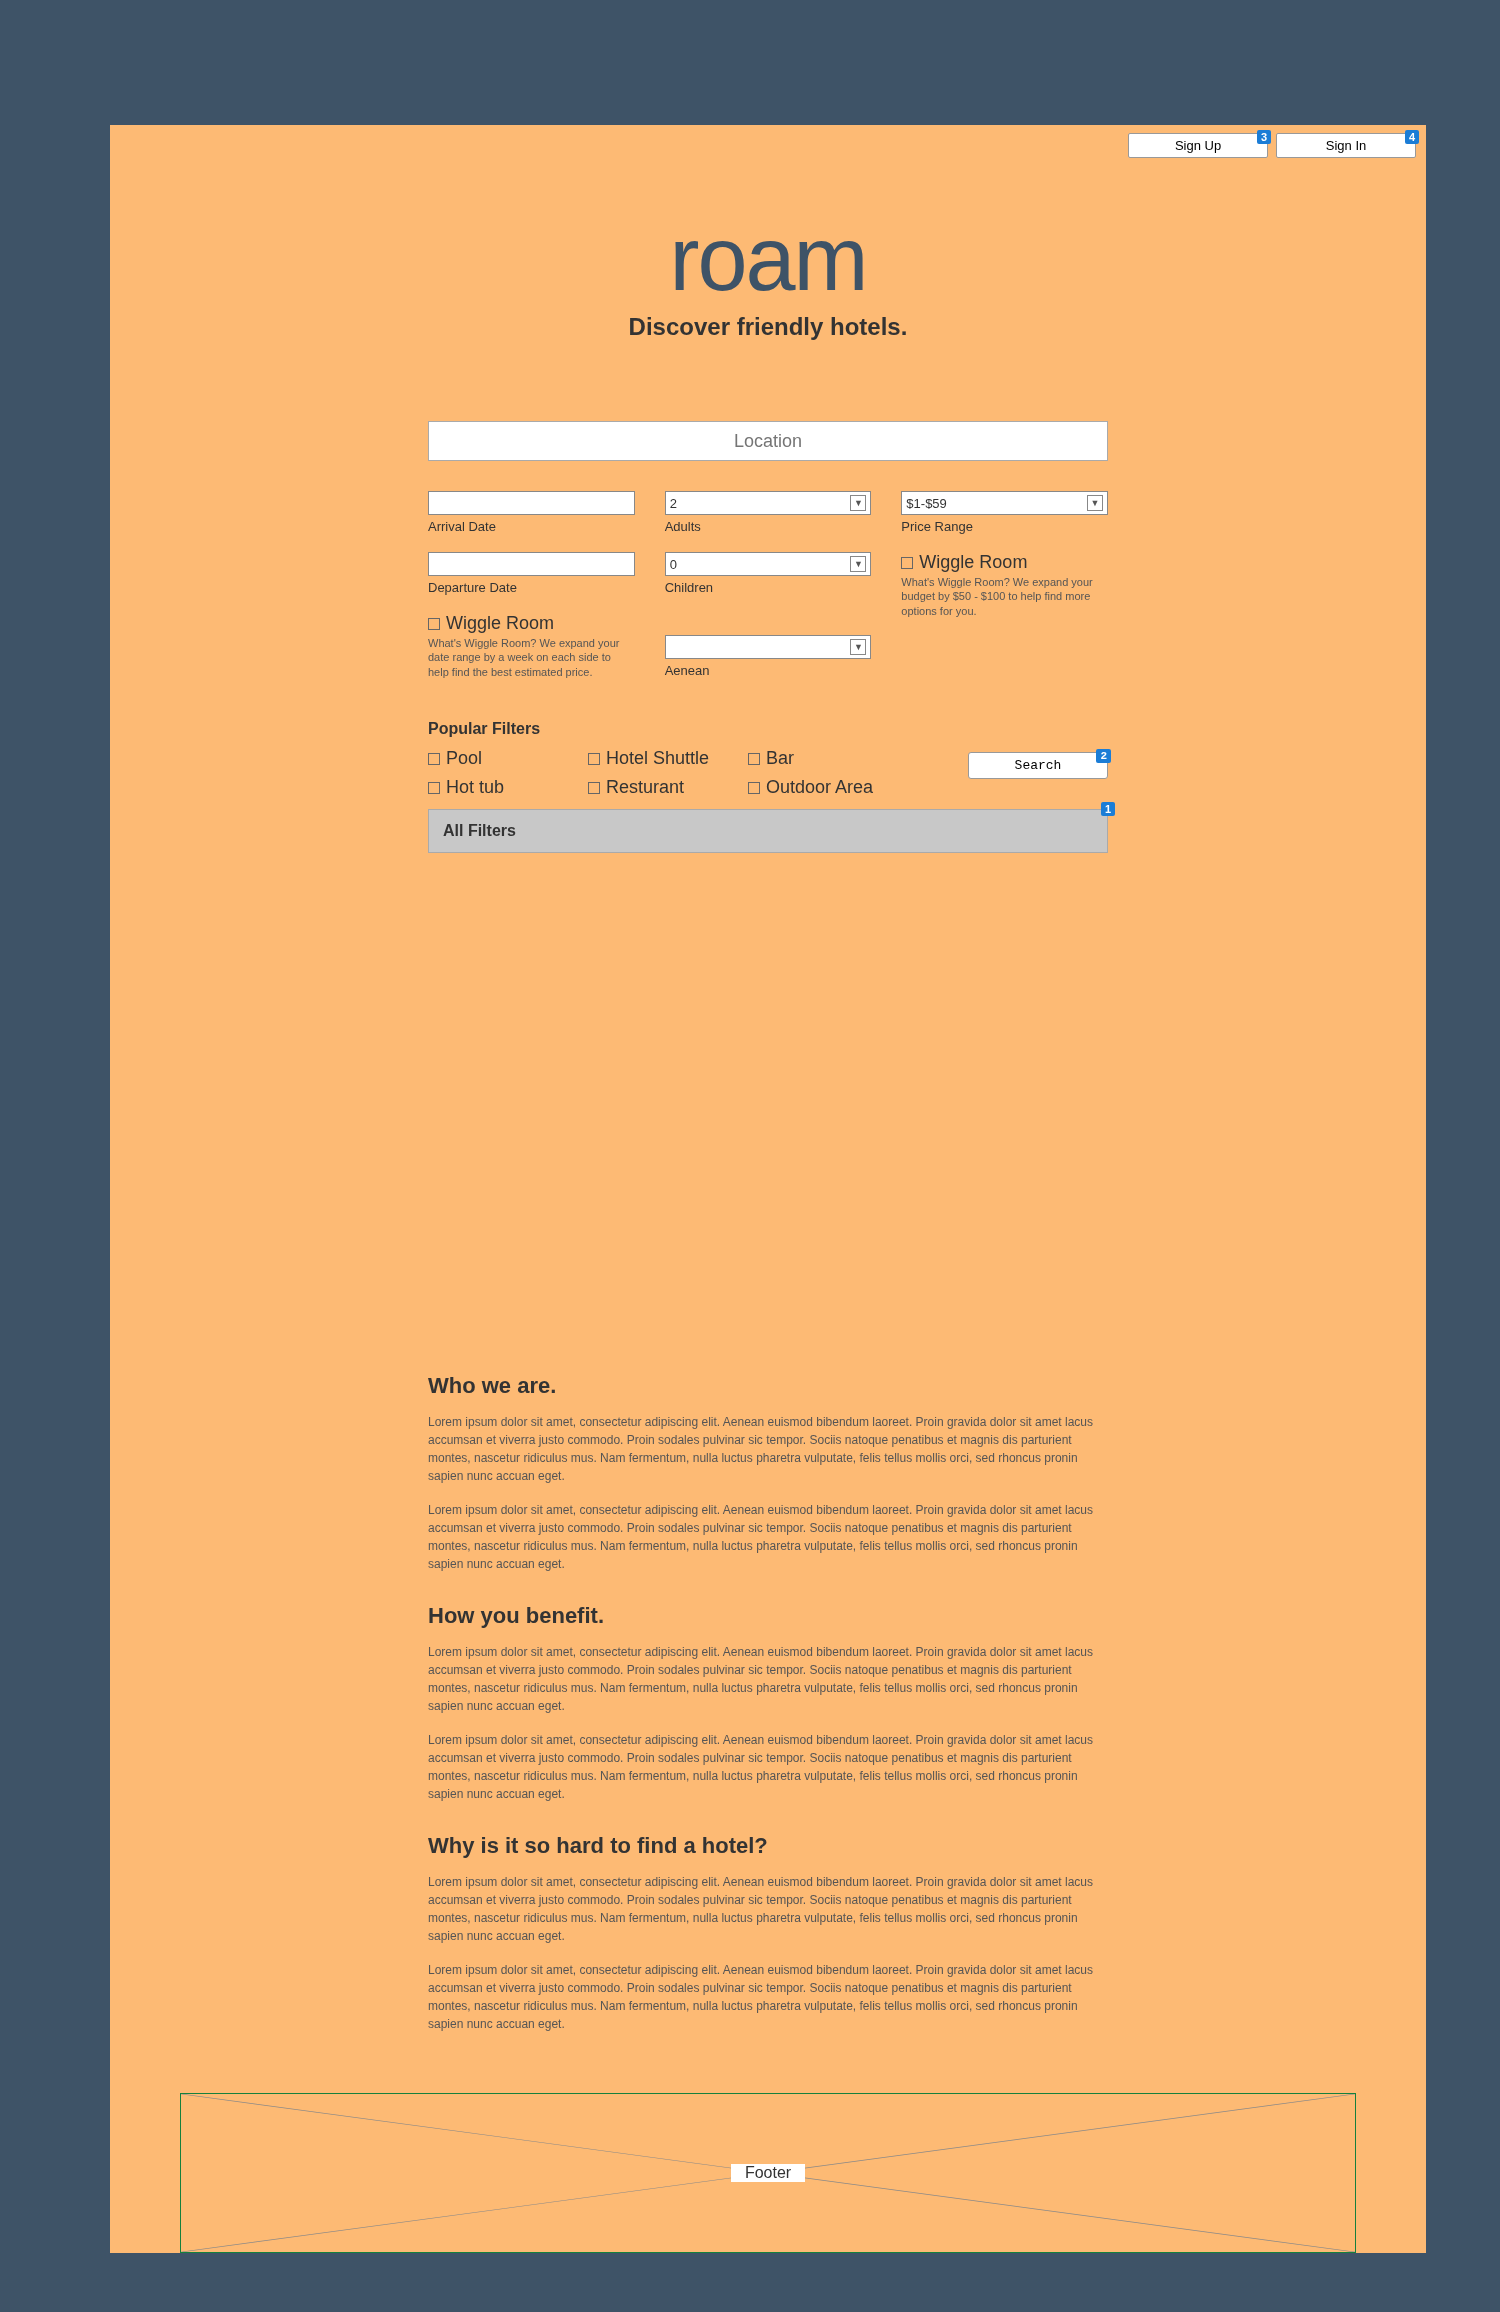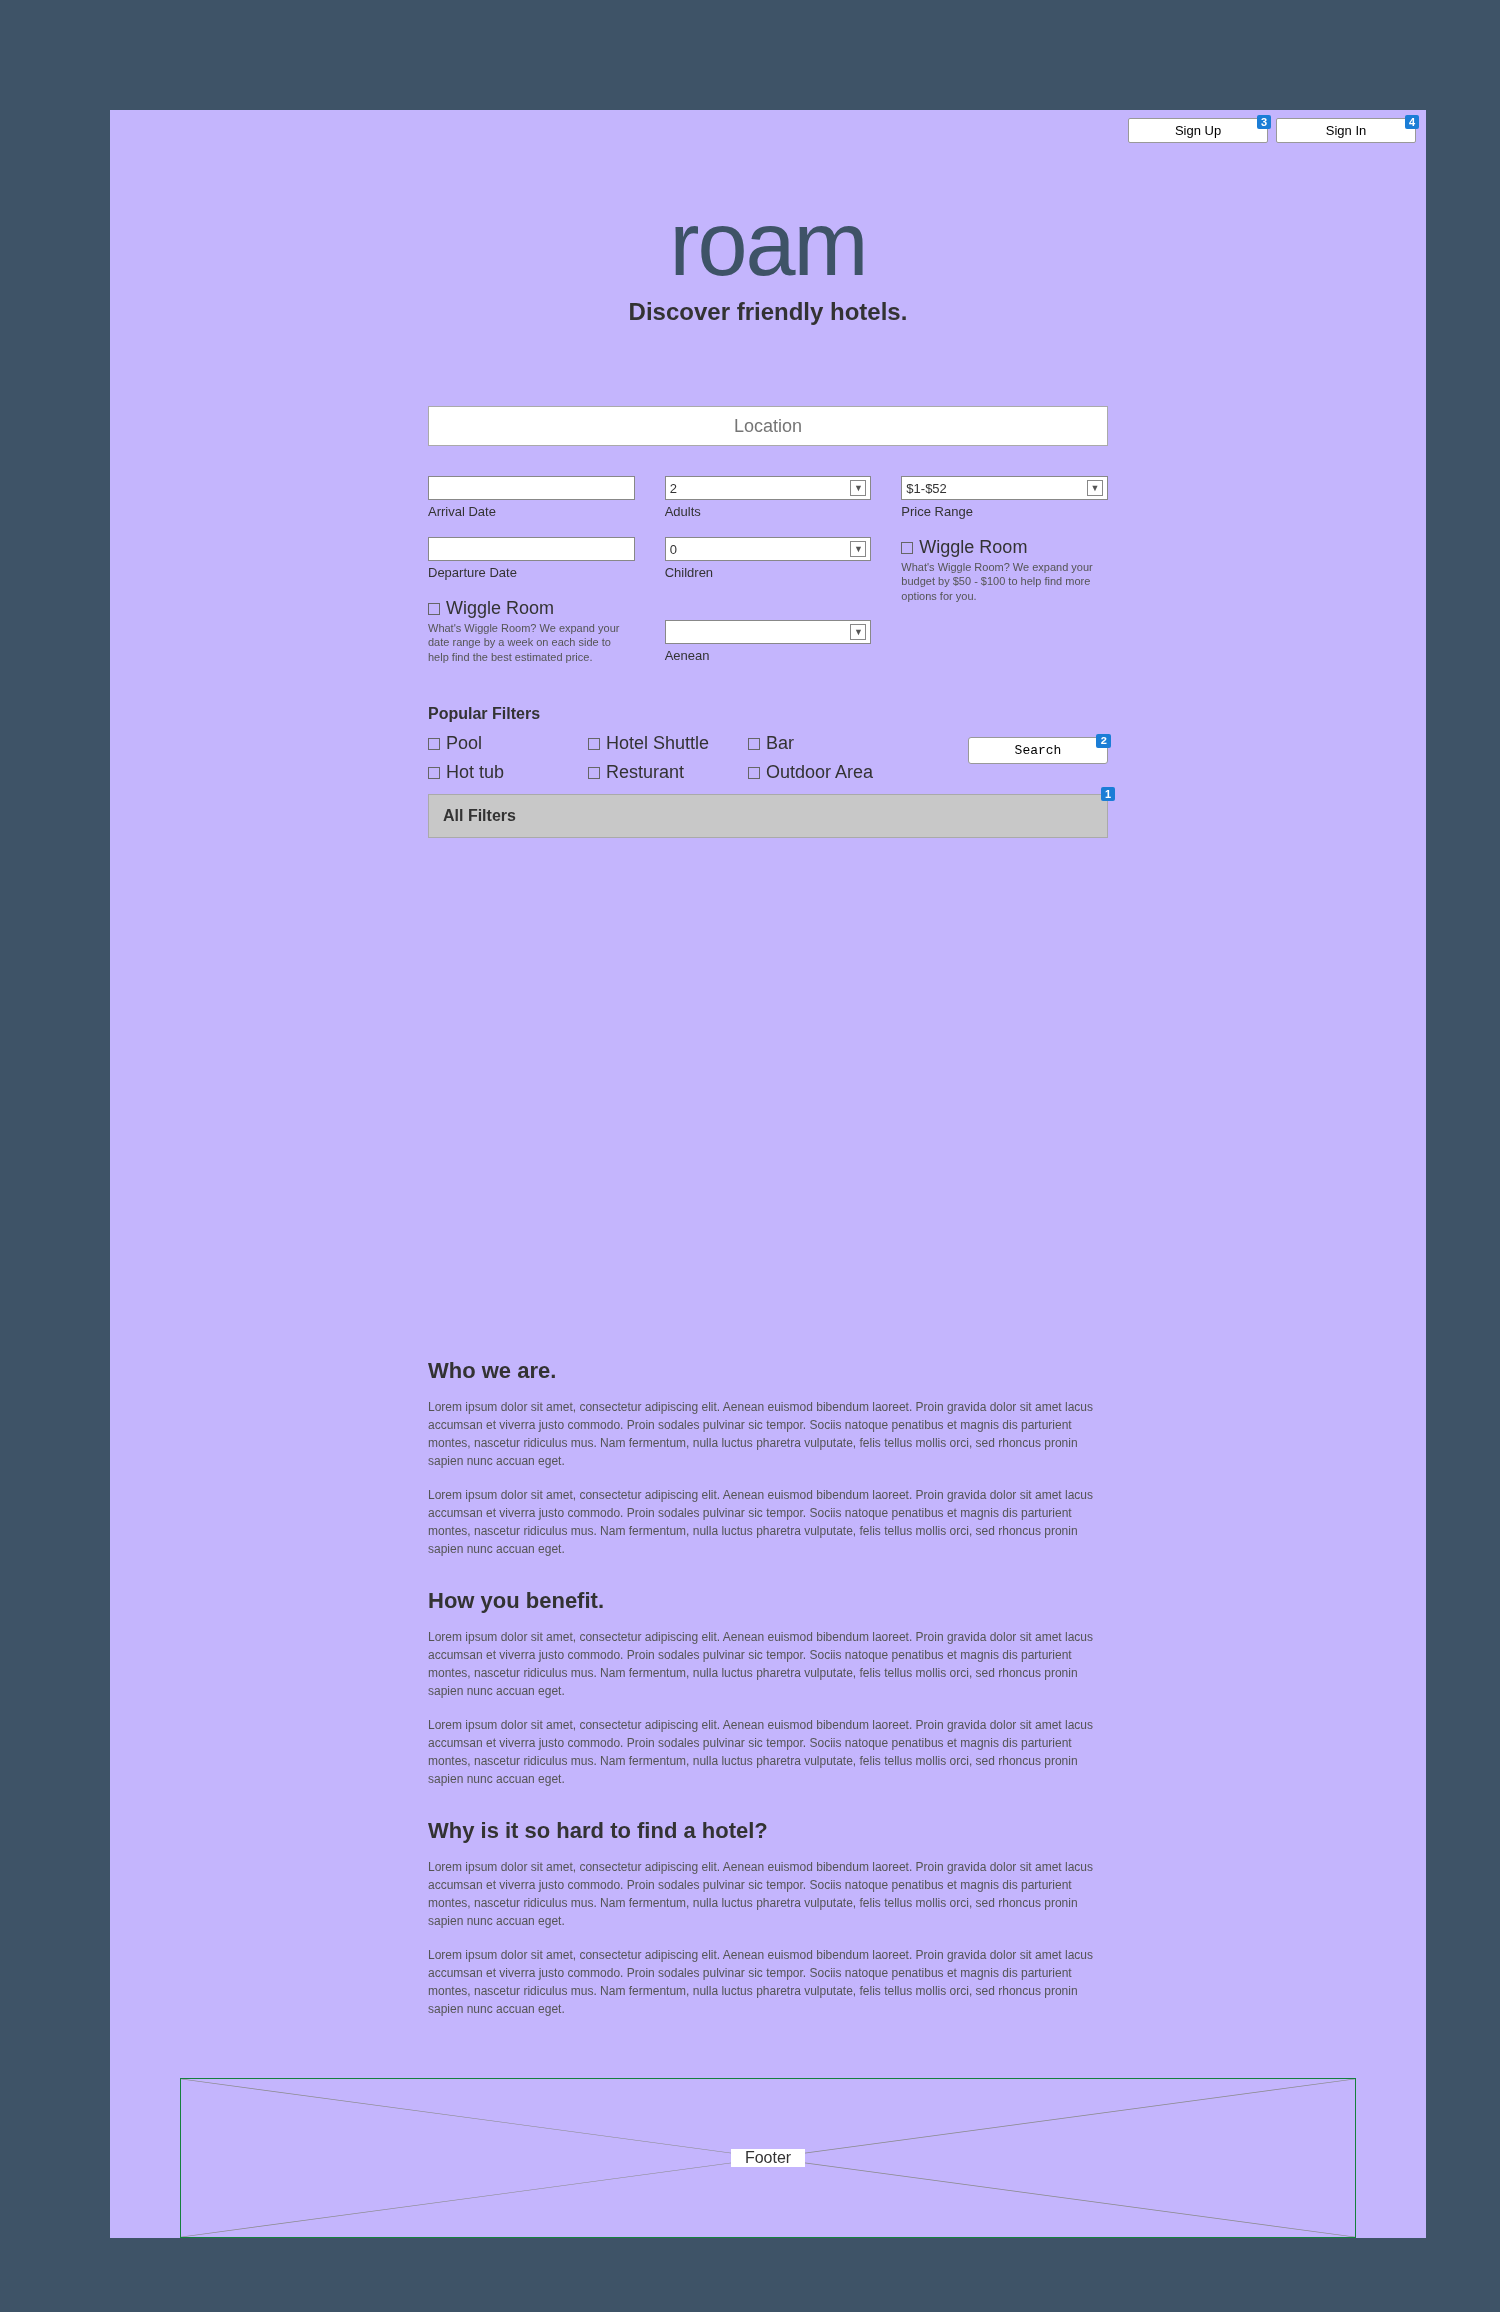--- a/index.html
+++ b/index.html
@@ -4,23 +4,23 @@
 <style>
 * { box-sizing: border-box; margin: 0; padding: 0; }
 body {
   background: #3e5367;
   font-family: Arial, Helvetica, sans-serif;
   padding: 110px;
   font-size: 14px;
   color: #333;
 }
 .page {
-  background: #c4b5fd;
+  background: #fdba74;
   width: 1316px;
-  margin: 0 auto;
+  margin: 15px auto;
   position: relative;
   min-height: 2100px;
 }
 .topbar {
   display: flex;
   justify-content: flex-end;
   gap: 8px;
   padding: 8px 10px 0 0;
 }
 .topbar button {
@@ -219,21 +219,21 @@
             <span></span>
             <span class="dd-arrow">▼</span>
           </div>
           <div class="field-label">Aenean</div>
         </div>
       </div>
 
       <div class="field-col">
         <div class="field-group">
           <div class="ctrl">
-            <span>$1-$52</span>
+            <span>$1-$59</span>
             <span class="dd-arrow">▼</span>
           </div>
           <div class="field-label">Price Range</div>
         </div>
         <div class="checkbox-line">
           <span class="cb"></span>
           <span>Wiggle Room</span>
         </div>
         <div class="helptext">What's Wiggle Room? We expand your budget by $50 - $100 to help find more options for you.</div>
       </div>

